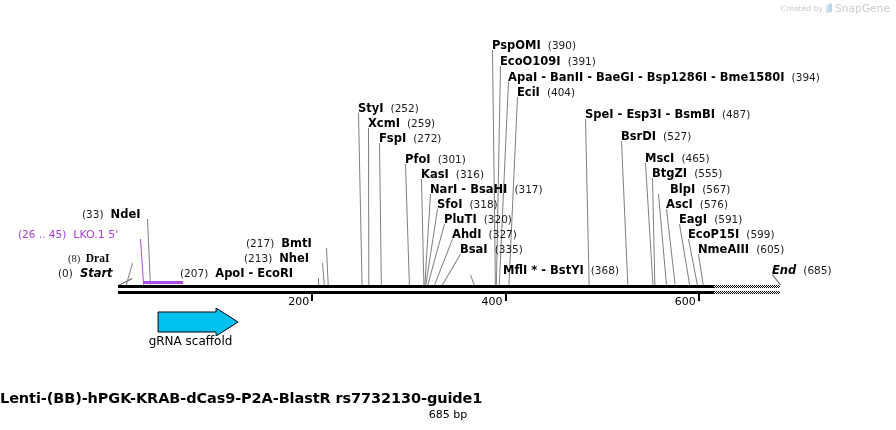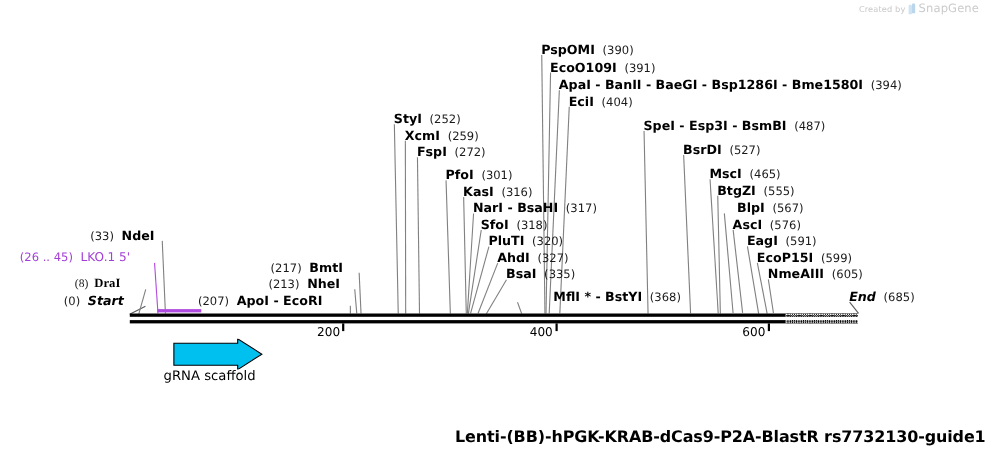--- a/index.html
+++ b/index.html
@@ -157,21 +157,21 @@
     position: absolute;
     font-size: 12px;
     color: #000000;
     white-space: nowrap;
   }
 
   
   #title {
     position: absolute;
     width: 100%;
-    text-align: right;
+    text-align: left;
     font-weight: bold;
     font-size: 14.5px;
     letter-spacing: -.1px;
   }
   #subtitle {
     position: absolute;
     width: 100%;
     text-align: center;
     font-size: 11px;
   }
@@ -274,14 +274,15 @@
       <div class="tick" style="left: 697.854px; top: 294px; height: 7px;"></div>
       <div class="ruler-num" style="left: 657.854px; top: 295px; width: 38px;">600</div>
     </div>
 
   <svg id="grna-arrow" width="82.14598540145988" height="28" viewBox="0 0 80 28" style="left: 156.657px; top: 308px;">
     <polygon id="grna-poly" points="0,4 58,4 58,0 80,14 58,28 58,24 0,24" stroke="#000000" stroke-width="1" fill="#00c0f0"></polygon>
   </svg>
   <div id="grna-label" style="left: 148.657px; top: 334px;">gRNA scaffold</div>
 
   <div id="title" style="top: 390px;">Lenti-(BB)-hPGK-KRAB-dCas9-P2A-BlastR rs7732130-guide1</div>
+  <div id="subtitle" style="top: 408px;">685 bp</div>
 
 </div>
 
 </body></html>

